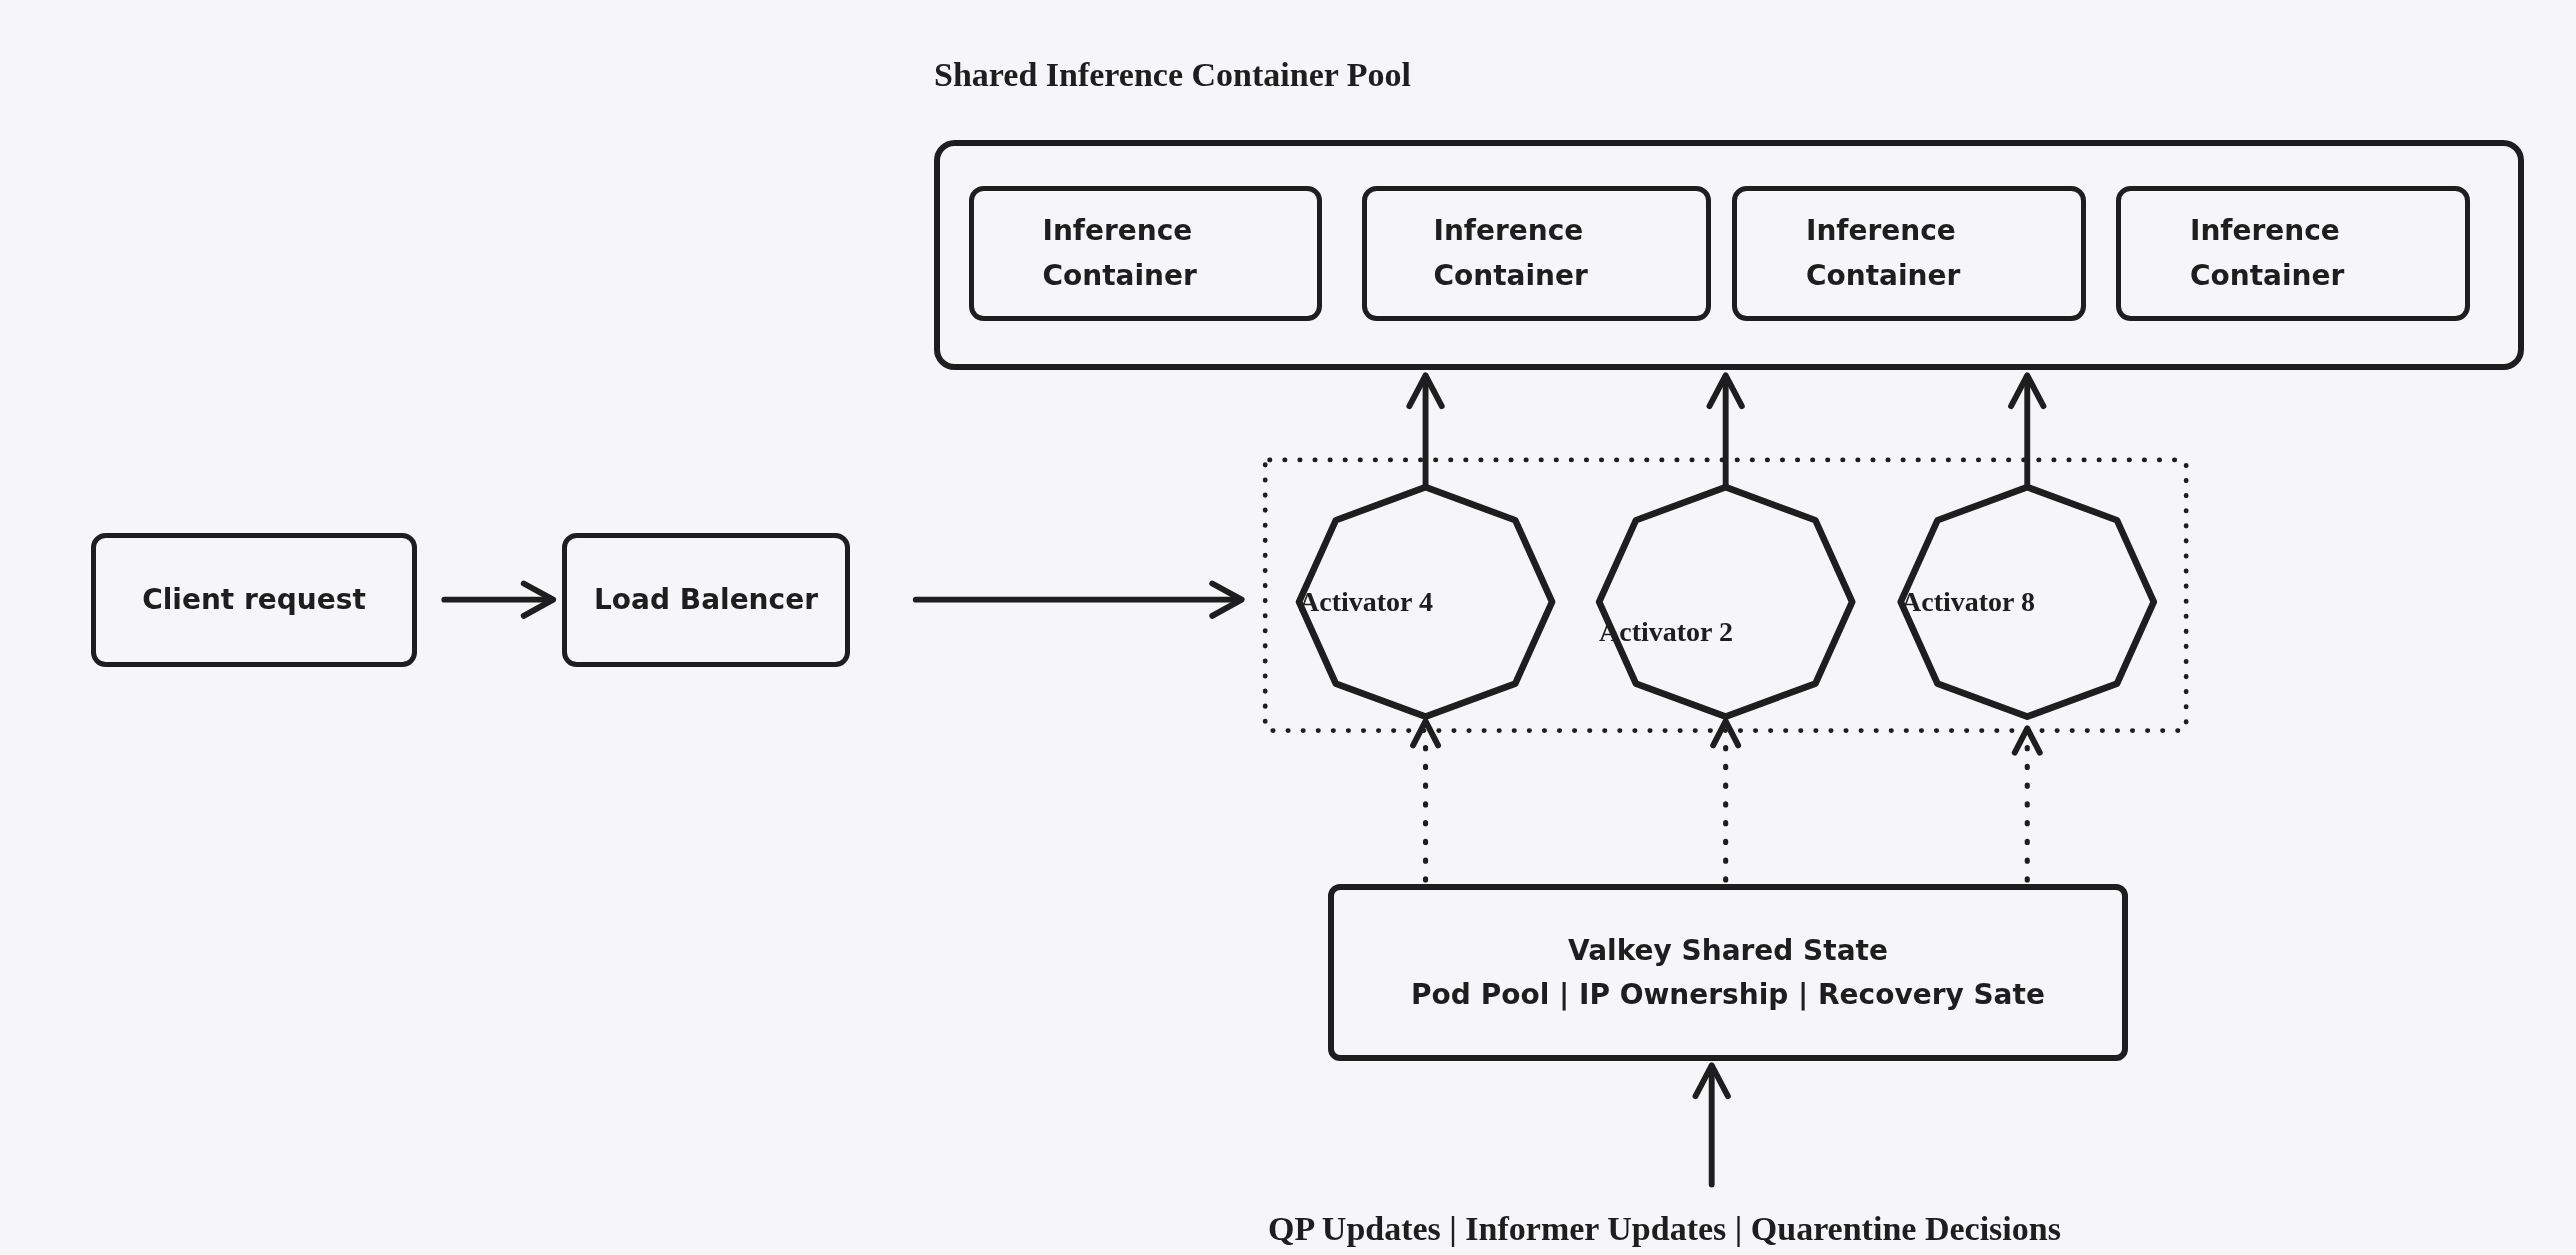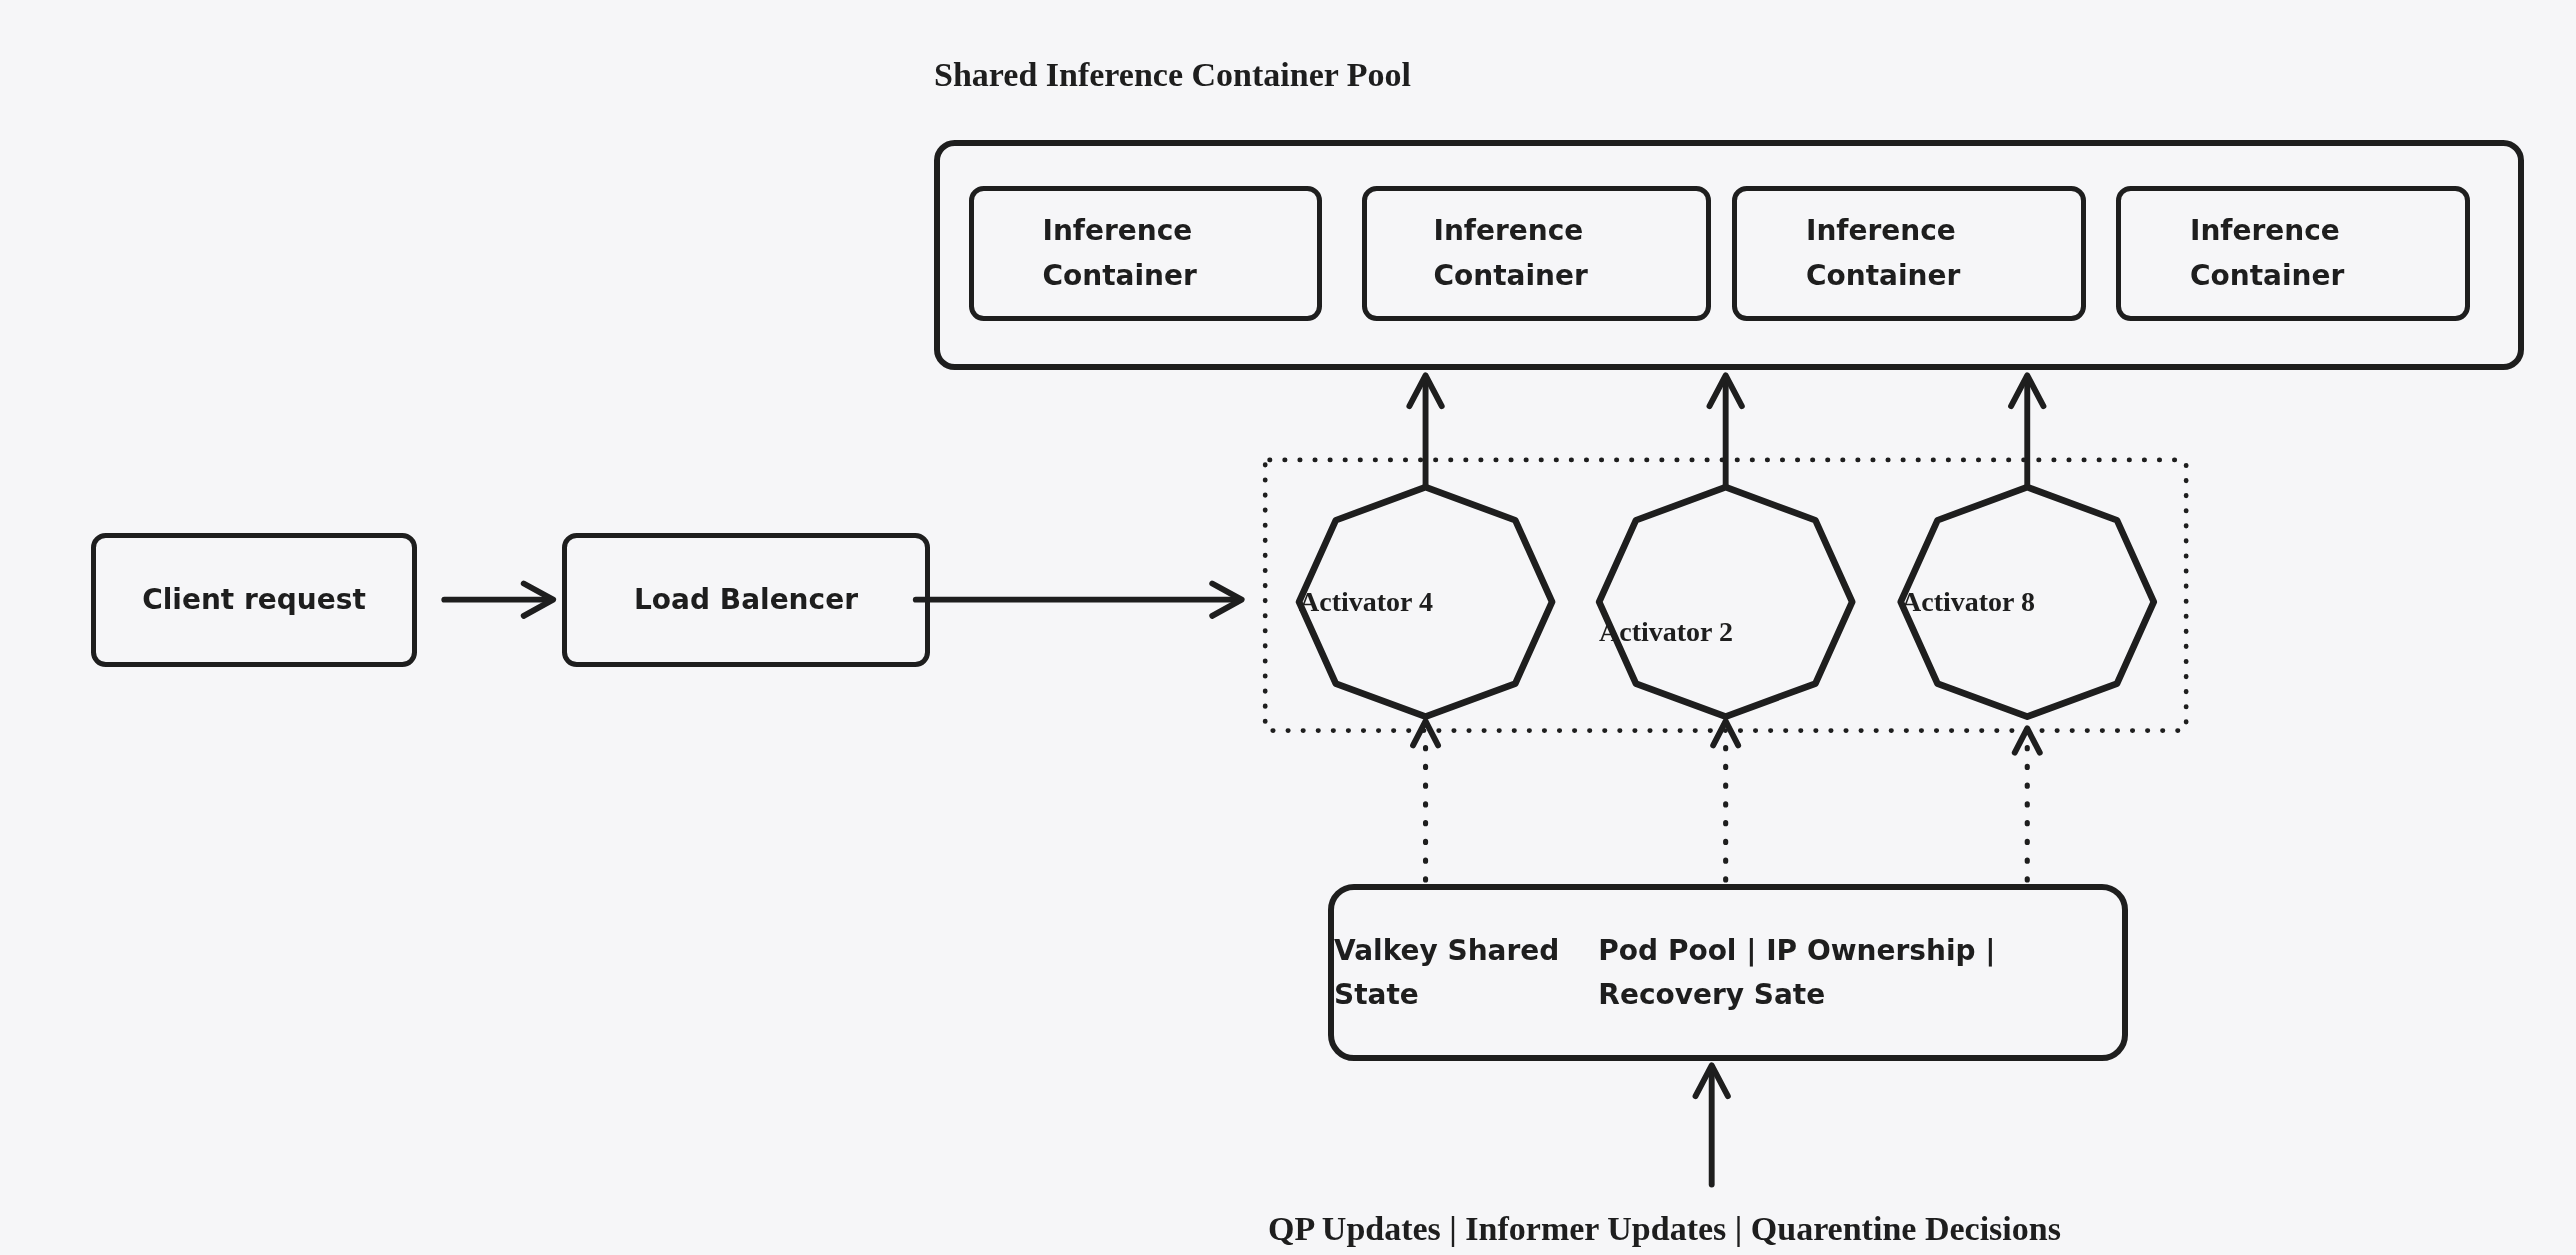--- a/index.html
+++ b/index.html
@@ -11,21 +11,21 @@
   }
   .label { font-weight:700; color:var(--ink); text-align:left;font-family:Liberation Serif, serif; }
   .node {
     position:absolute; box-sizing:border-box; background:transparent;
     border:5.9px solid var(--ink); border-radius:14.7px;
     display:flex; align-items:center; justify-content:center;
     font-weight:700; font-size:28px; line-height:1.6; text-align:left;
   }
   .node .inner { display:block; }
   #pool-box { border-width:6.6px; border-radius:20.6px; }
-  #valkey-box { border-width:6.6px; border-radius:26px; flex-direction:row; line-height:1.55; }
+  #valkey-box { border-width:6.6px; border-radius:12px; flex-direction:column; line-height:1.55; }
   #title { position:absolute; left:934px; top:56px; width:1590px; font-size:34px; }
   #bottom-caption { position:absolute; left:1268px; top:1210px; width:1033px; font-size:34px; }
   .activator-label { position:absolute; width:253px; font-size:28px; line-height:1.2; }
   #svg-layer { position:absolute; left:0; top:0; width:2576px; height:1256px; }
   .stroke { stroke:var(--ink); fill:none; stroke-linecap:round; stroke-linejoin:round; }
   .w9 { stroke-width:9; }
   .w8 { stroke-width:8; }
   .dots { stroke-width:7; stroke-dasharray:1.5 24; }
   .rectdots { stroke-width:6.5; stroke-dasharray:0.5 20; }
 </style>
@@ -101,21 +101,21 @@
     <span class="inner" style="width:206px;">Inference Container</span>
   </div>
 
   <div class="label activator-label" style="left:1299px; top:585px;">Activator 4</div>
   <div class="label activator-label" style="left:1599px; top:615px;">Activator 2</div>
   <div class="label activator-label" style="left:1901px; top:585px;">Activator 8</div>
 
   <div class="node" style="left:91px; top:533px; width:326px; height:134px;">
     <span>Client request</span>
   </div>
-  <div class="node" style="left:562px; top:533px; width:368px; height:134px;">
+  <div class="node" style="left:562px; top:533px; width:288px; height:134px;">
     <span>Load Balencer</span>
   </div>
 
   <div id="valkey-box" class="node" style="left:1328px; top:884px; width:800px; height:177px;">
     <div>Valkey Shared State</div>
     <div>Pod Pool | IP Ownership | Recovery Sate</div>
   </div>
 
   <div id="bottom-caption" class="label">QP Updates | Informer Updates | Quarentine Decisions</div>
 

